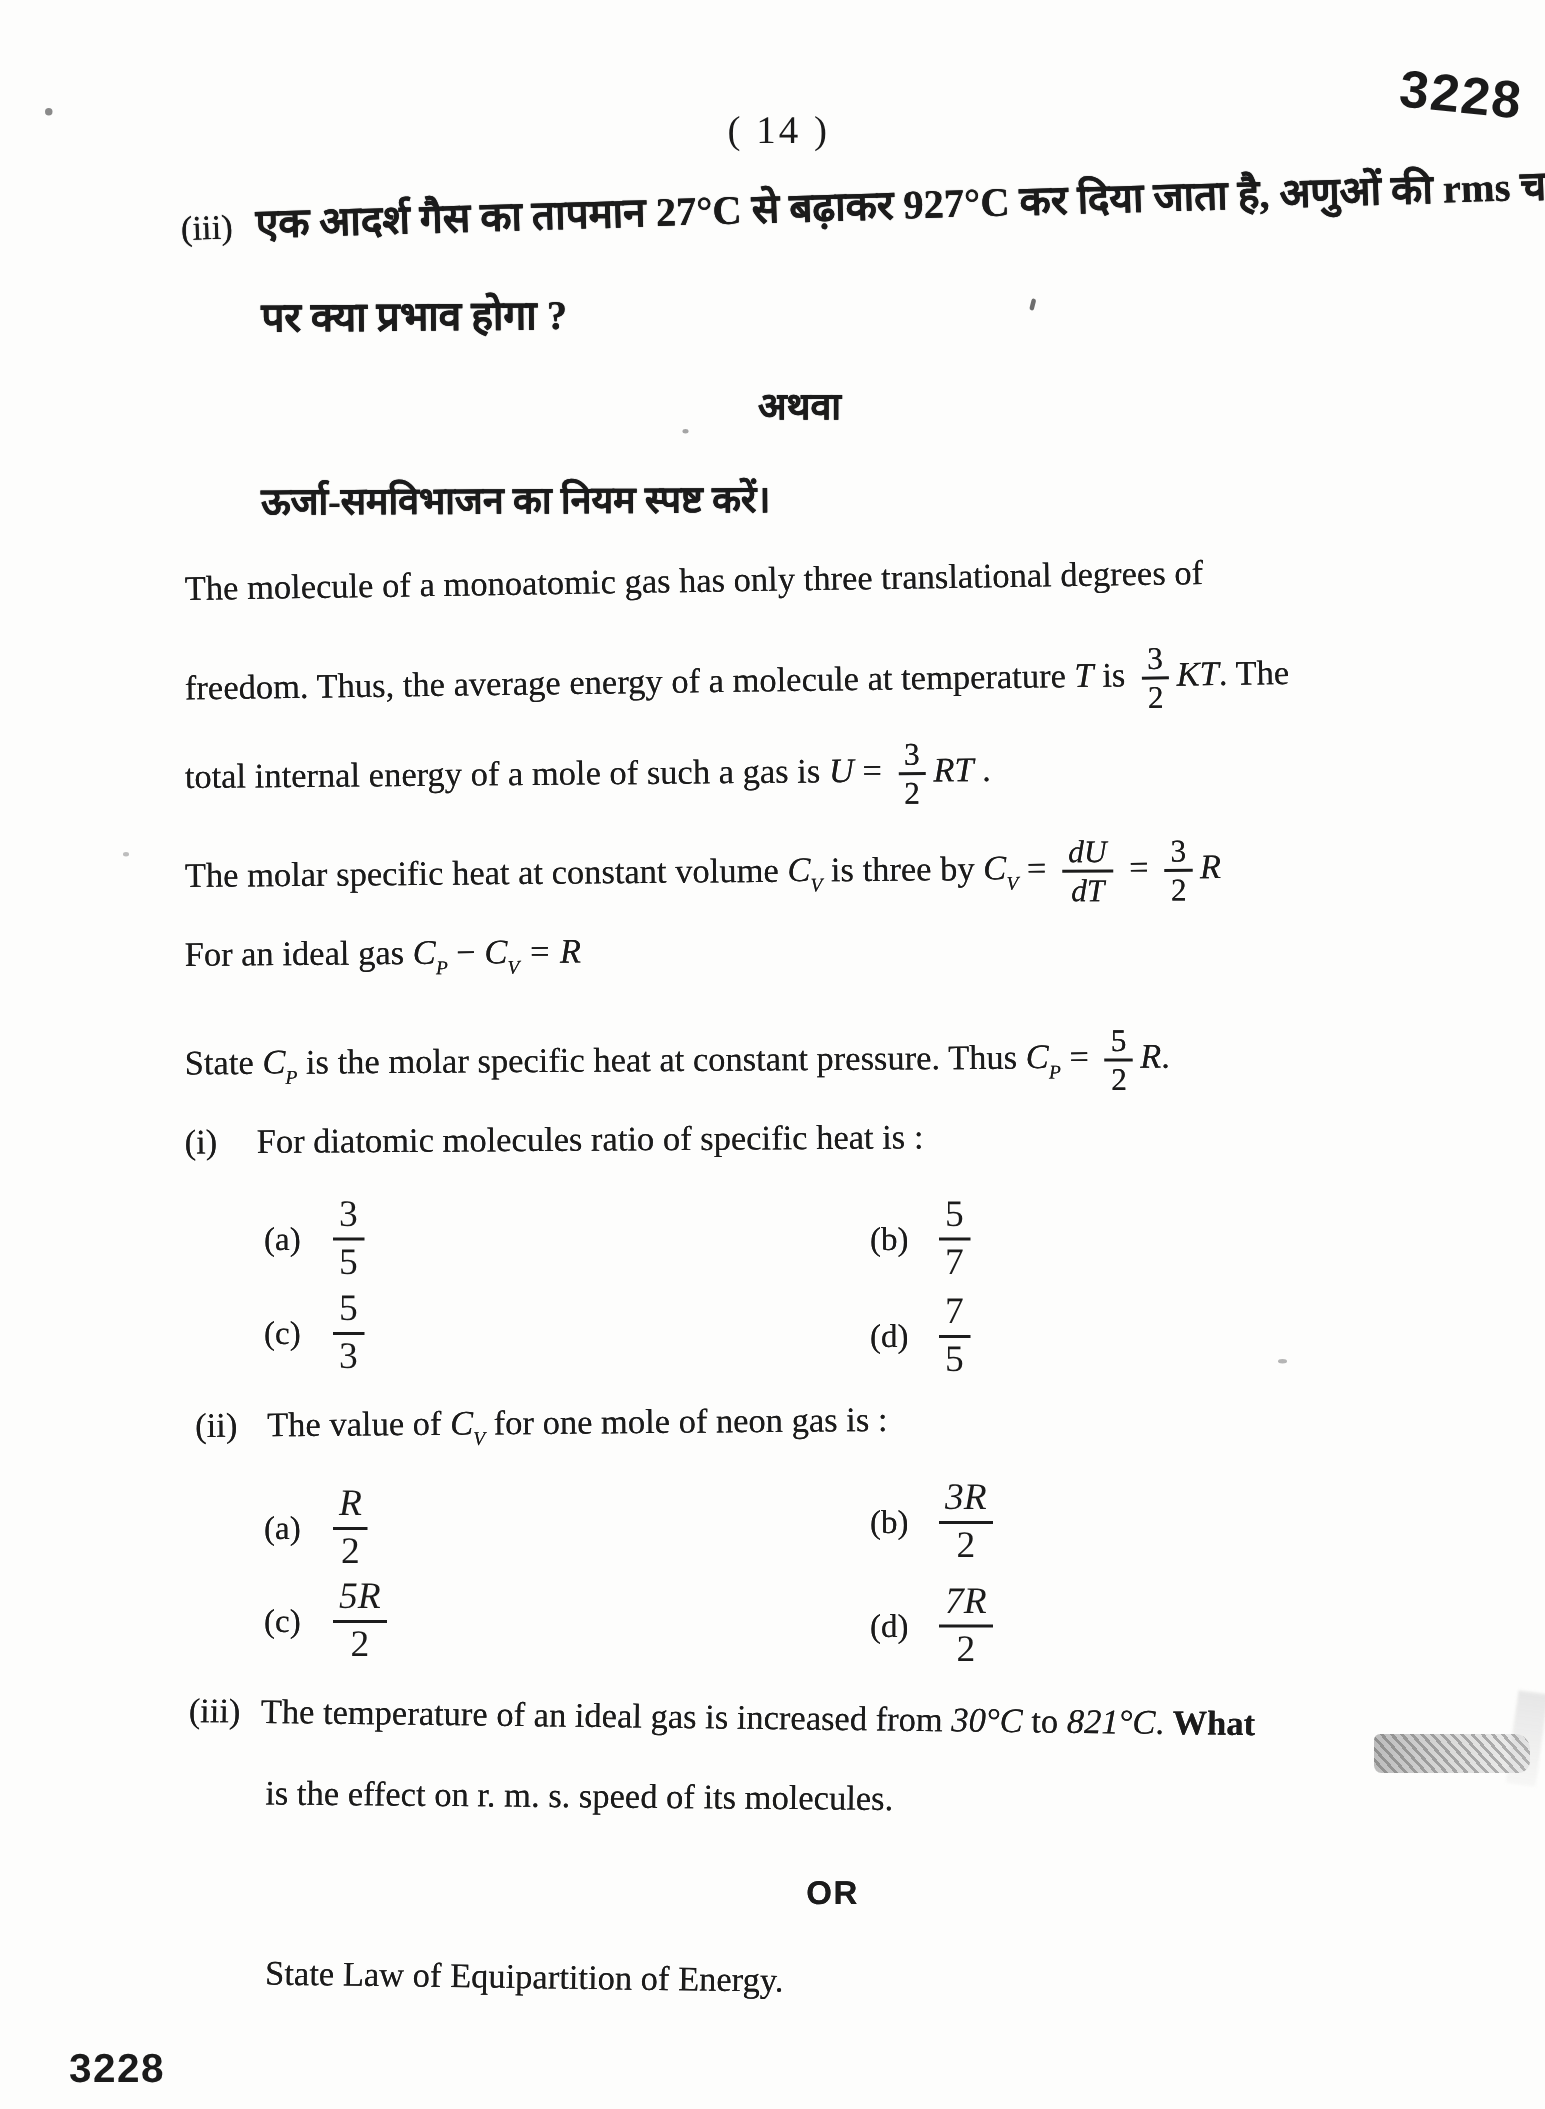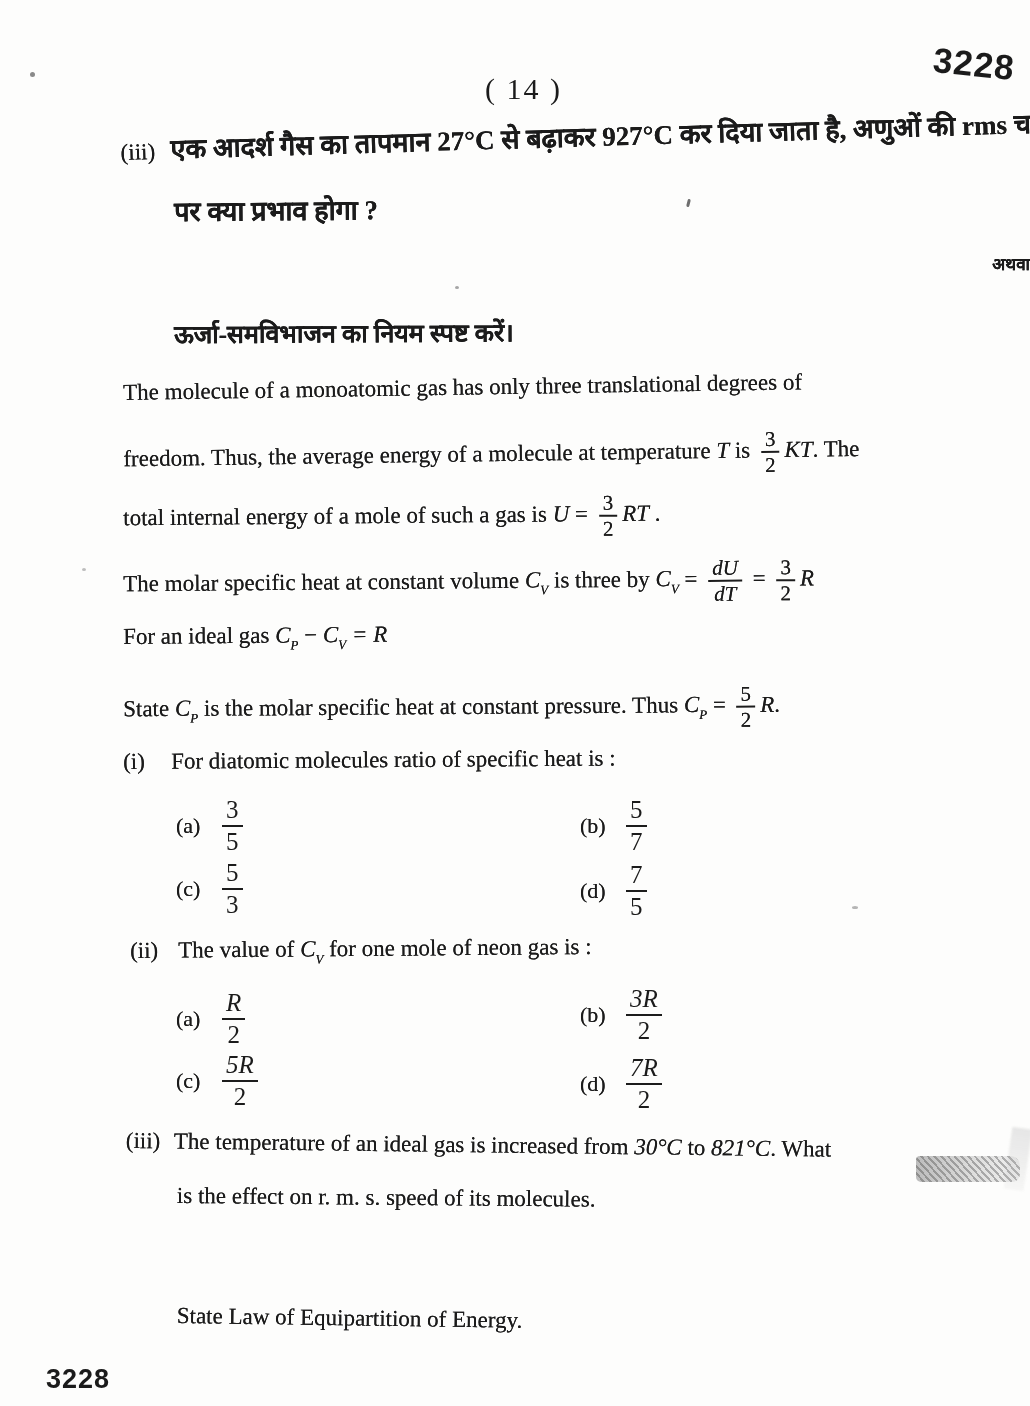--- a/index.html
+++ b/index.html
@@ -21,25 +21,25 @@
   .frac .fnum{padding:0 4px 1px;border-bottom:2px solid #1c1c1c;}
   .frac .fden{padding-top:1px;}
   .opt{position:absolute;display:flex;align-items:center;}
   .opt .okey{font-size:22px;width:46px;text-shadow:0 0 .4px #2a2a2a;}
   .opt .frac{font-size:25px;line-height:1.1;margin:0;}
   .ital .fnum{font-style:italic;}
   .code-top{position:absolute;left:933px;top:44px;font-family:"Liberation Sans","DejaVu Sans",sans-serif;
         font-weight:700;font-size:35px;transform:rotate(6deg);letter-spacing:1px;}
   .code-bottom{position:absolute;left:46px;top:1364px;font-family:"Liberation Sans","DejaVu Sans",sans-serif;
         font-weight:700;font-size:27px;letter-spacing:1px;}
-  .pagenum{position:absolute;left:485px;top:72px;font-size:30px;letter-spacing:2px;}
+  .pagenum{position:absolute;left:485px;top:72px;font-size:26px;letter-spacing:2px;}
   .center-word{position:absolute;left:0;right:0;text-align:center;}
   .or-en{font-family:"Liberation Sans","DejaVu Sans",sans-serif;font-weight:700;font-size:22px;
         letter-spacing:1px;padding-left:80px;}
-  .bold-what{font-weight:400;}
+  .bold-what{font-weight:700;}
   .smudge{position:absolute;left:916px;top:1156px;width:104px;height:26px;border-radius:4px 10px 8px 5px;
     background:
       repeating-linear-gradient(48deg, rgba(90,90,90,.45) 0 2px, rgba(200,200,200,.18) 2px 5px),
       linear-gradient(90deg, rgba(120,120,120,.5), rgba(170,170,170,.32) 55%, rgba(215,215,215,.12));
     filter:blur(.5px);}
   .smudge2{position:absolute;left:1008px;top:1128px;width:20px;height:62px;
     background:linear-gradient(180deg, rgba(150,150,150,.22), rgba(190,190,190,.1));
     transform:rotate(8deg);filter:blur(1px);}
   .speck{position:absolute;background:#8a8a8a;border-radius:50%;}
 </style>
@@ -49,21 +49,21 @@
 <div class="page">
 
   <div class="code-top">3228</div>
   <div class="pagenum">( 14 )</div>
 
   <div class="line hindi" style="left:120px;top:131px;transform:rotate(-1.7deg);">
     <span class="qlabel" style="font-family:'Liberation Serif',serif;font-size:23px;font-weight:400;">(iii)</span><span>एक आदर्श गैस का तापमान 27°C से बढ़ाकर 927°C कर दिया जाता है, अणुओं की rms चाल</span>
   </div>
   <div class="line hindi" style="left:174px;top:192px;transform:rotate(-0.5deg);">पर क्या प्रभाव होगा ?</div>
 
-  <div class="line hindi center-word" style="top:252px;font-size:17px;padding-left:36px;text-align:right;">अथवा</div>
+  <div class="line hindi center-word" style="top:252px;font-size:25px;padding-left:36px;">अथवा</div>
 
   <div class="line hindi" style="left:174px;top:316px;font-size:25px;transform:rotate(-0.3deg);">ऊर्जा-समविभाजन का नियम स्पष्ट करें।</div>
 
   <div class="line" style="left:123px;top:380px;transform:rotate(-0.9deg);">The molecule of a monoatomic gas has only three translational degrees of</div>
 
   <div class="line" style="left:123px;top:437px;transform:rotate(-0.8deg);">
     <span>freedom. Thus, the average energy of a molecule at temperature </span><span class="mv">T</span><span> is </span><span class="frac">
         <span class="fnum">3</span>
         <span class="fden">2</span>
       </span><span class="mv">KT</span><span>. The</span>
@@ -164,20 +164,21 @@
   </div>
 
   <div class="line" style="left:126px;top:1128px;transform:rotate(0.7deg);">
     <span class="qlabel2">(iii)</span><span>The temperature of an ideal gas is increased from </span><span class="mv">30°C</span><span> to </span><span class="mv">821°C</span><span>. </span><span class="bold-what">What</span>
   </div>
   <div class="line" style="left:177px;top:1183px;transform:rotate(0.5deg);">is the effect on r. m. s. speed of its molecules.</div>
 
   <div class="smudge"></div>
   <div class="smudge2"></div>
 
+  <div class="line center-word or-en" style="top:1249px;">OR</div>
   <div class="line" style="left:177px;top:1303px;transform:rotate(0.8deg);">State Law of Equipartition of Energy.</div>
   <div class="code-bottom">3228</div>
 
   <div class="speck" style="left:30px;top:72px;width:5px;height:5px;"></div>
   <div class="speck" style="left:687px;top:199px;width:3px;height:8px;border-radius:2px;transform:rotate(14deg);background:#6e6e6e;"></div>
   <div class="speck" style="left:455px;top:286px;width:4px;height:3px;background:#a5a5a5;"></div>
   <div class="speck" style="left:852px;top:906px;width:6px;height:3px;background:#b5b5b5;"></div>
   <div class="speck" style="left:82px;top:568px;width:4px;height:3px;background:#bdbdbd;"></div>
 
 </div>

